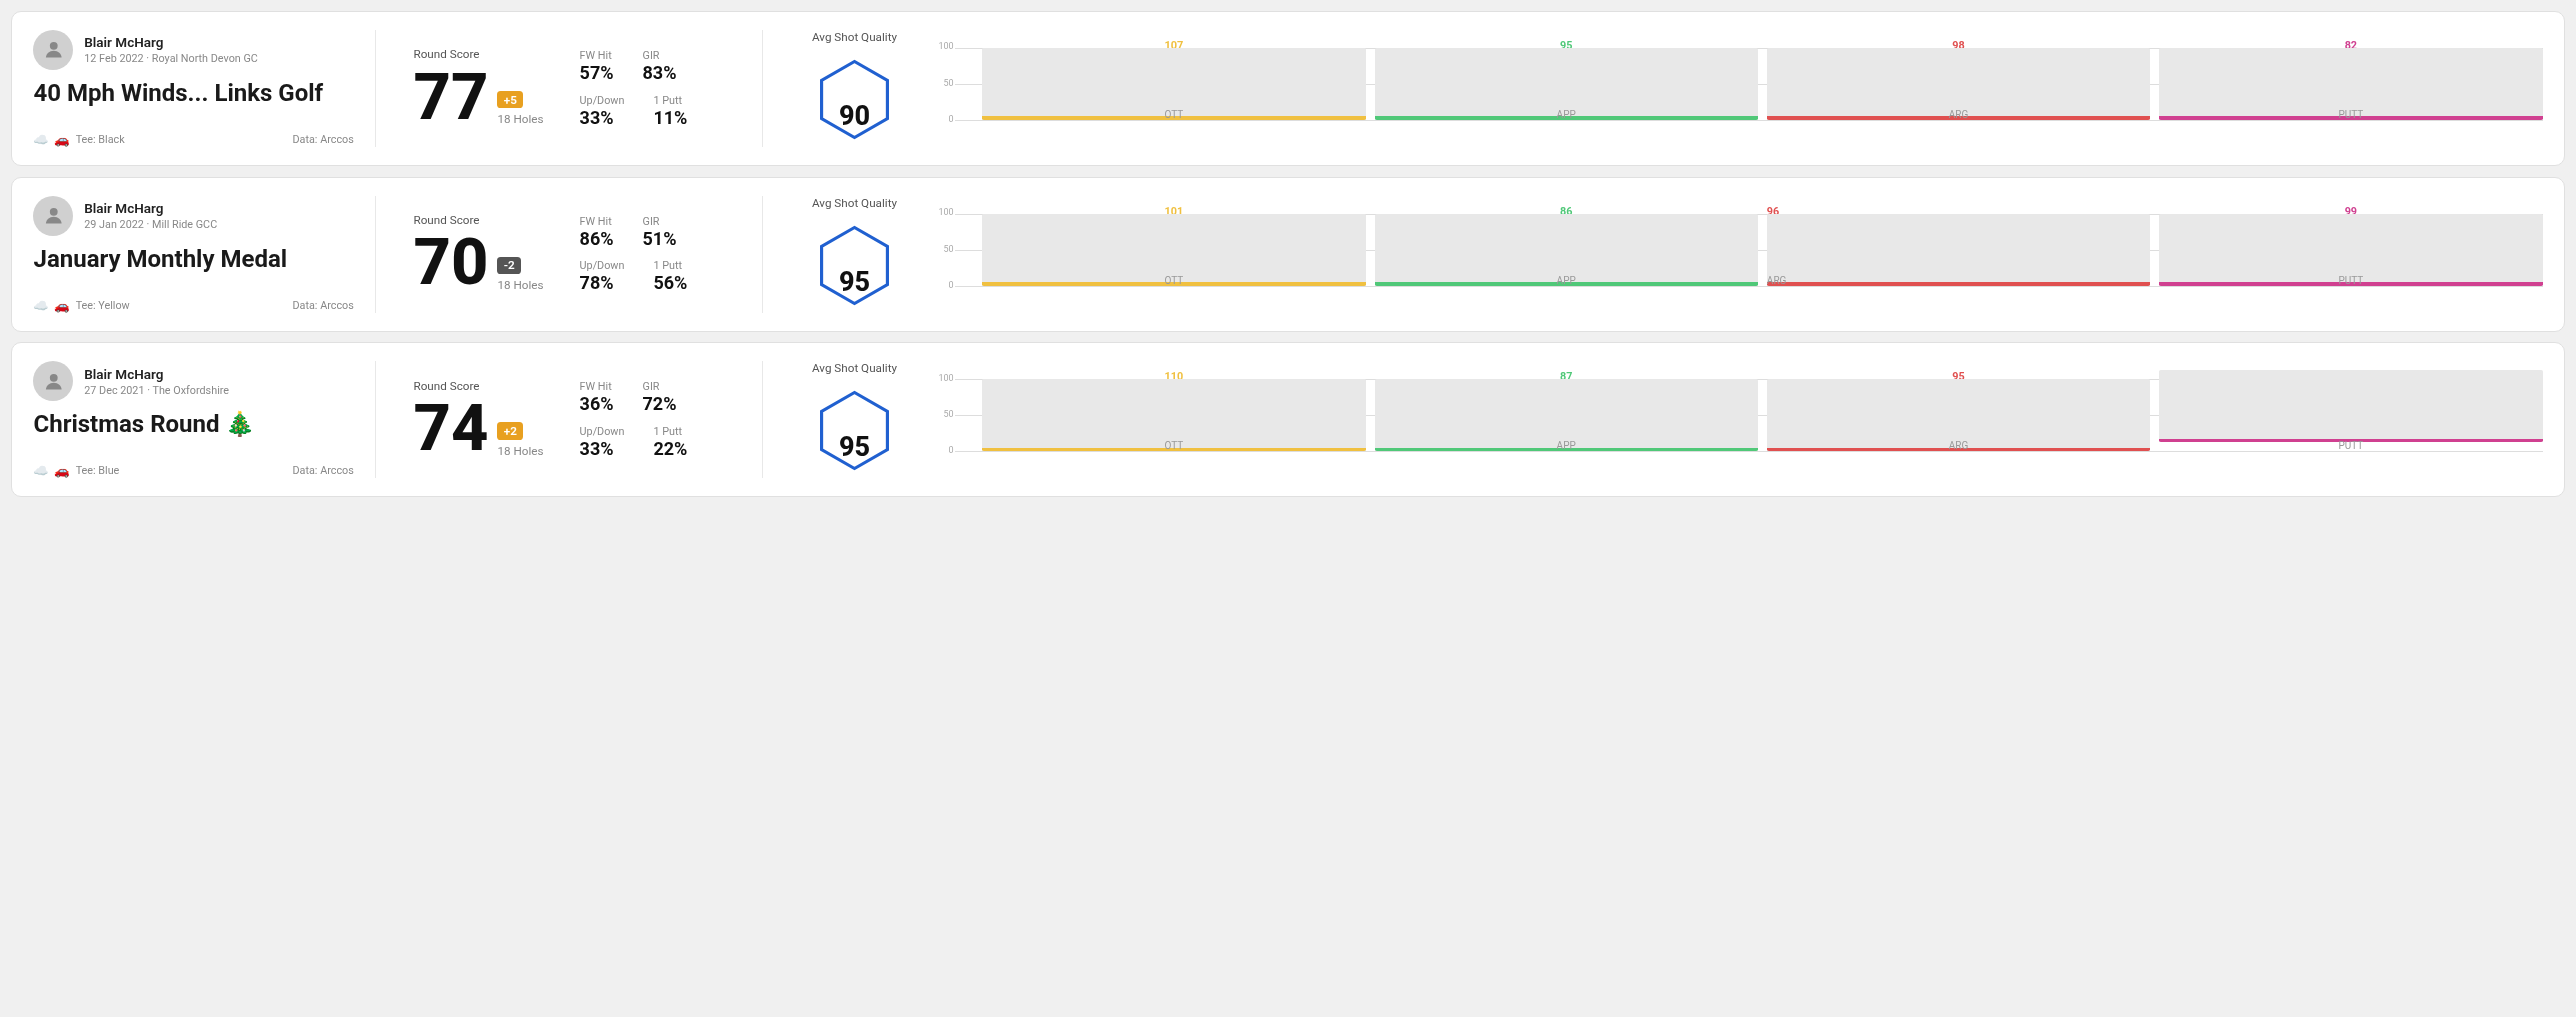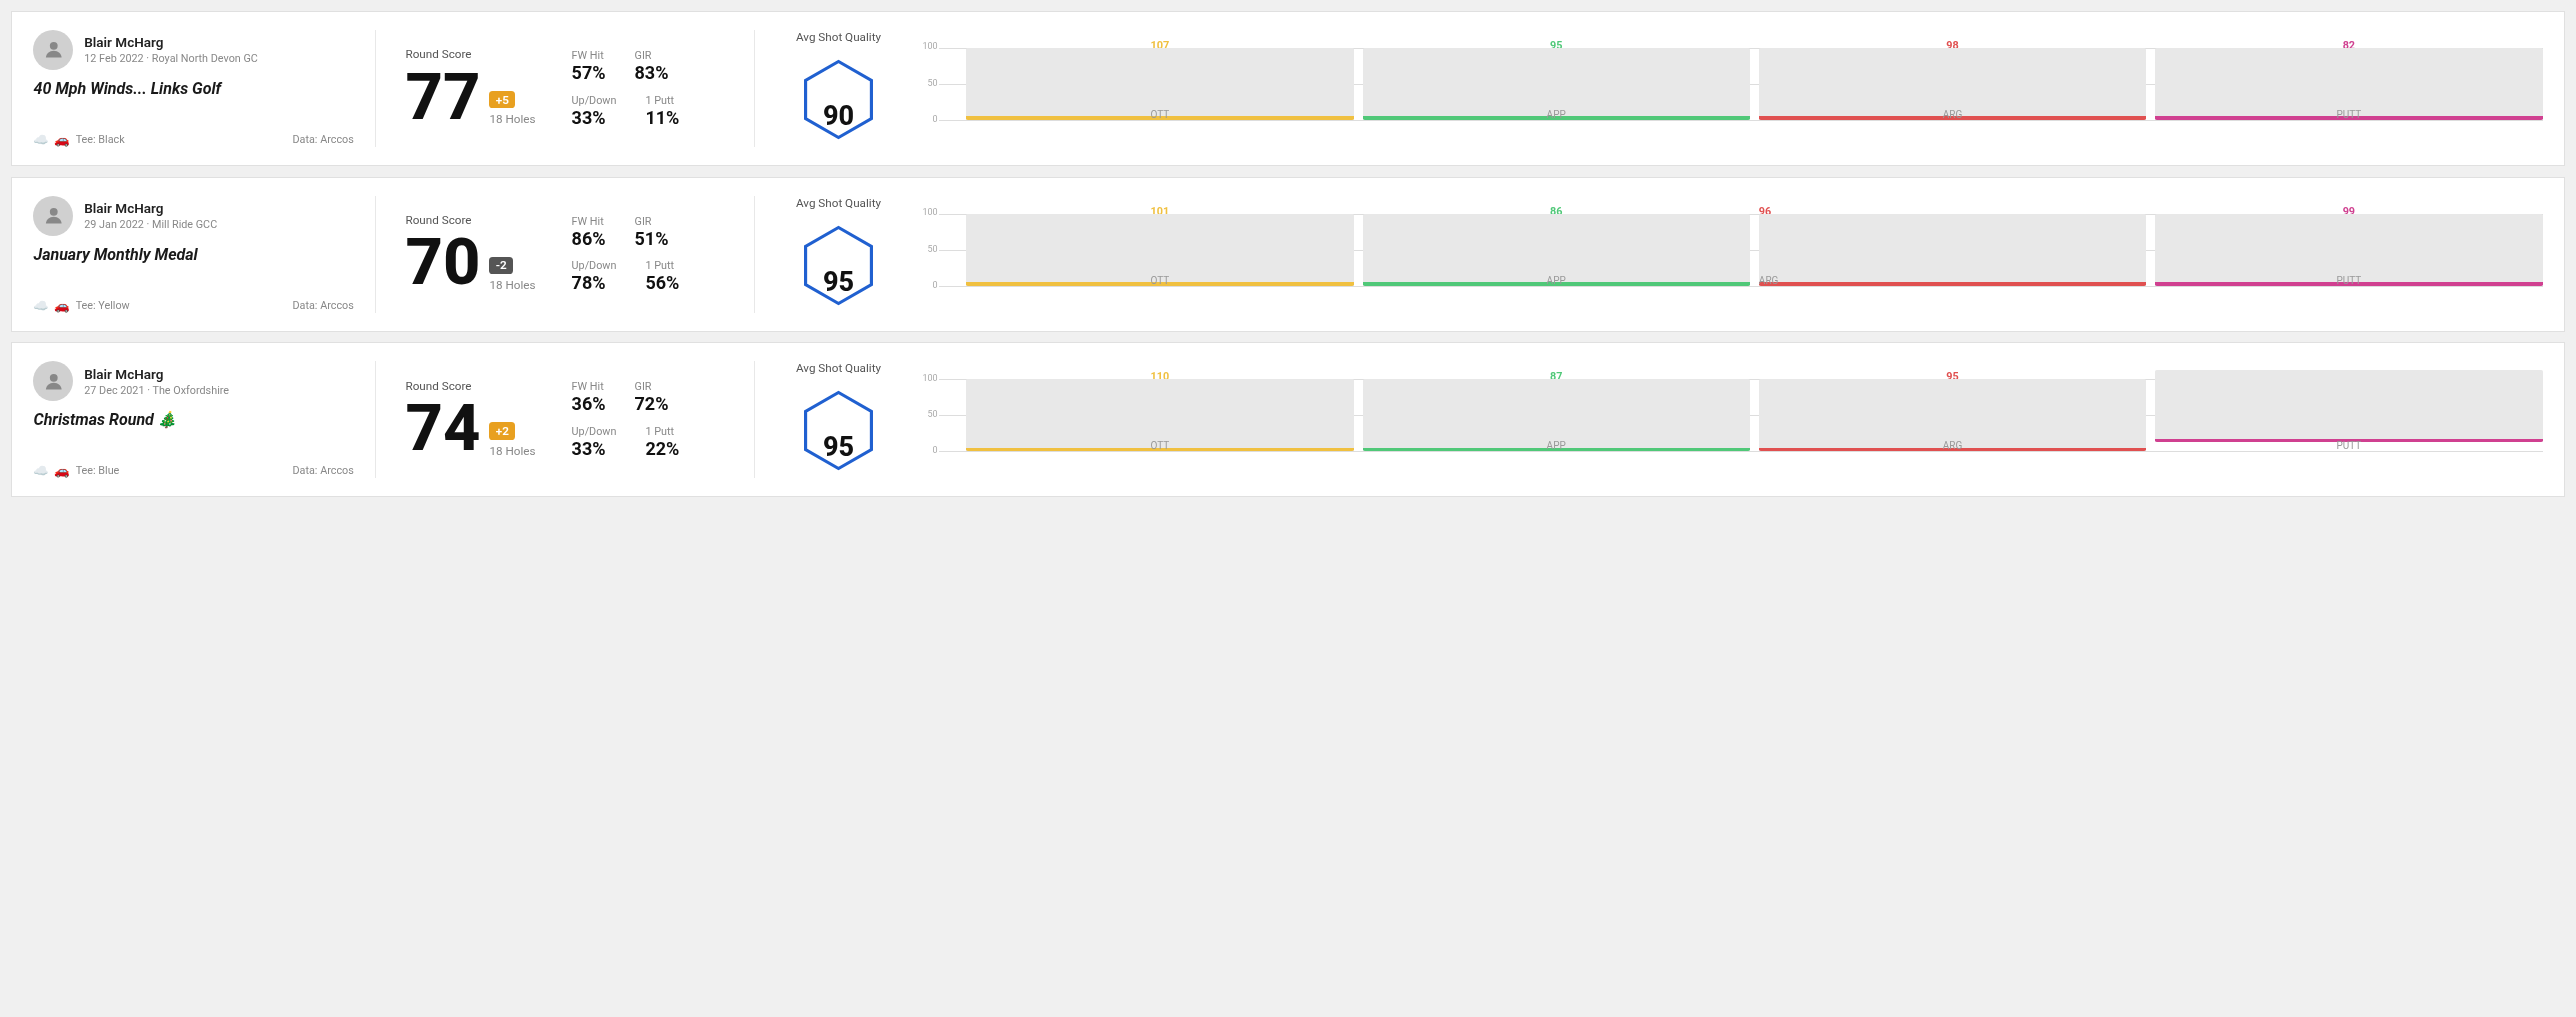--- a/index.html
+++ b/index.html
@@ -4,27 +4,27 @@
   <style>
     * { box-sizing: border-box; margin: 0; padding: 0; }
     body {
       font-family: -apple-system, BlinkMacSystemFont, 'Segoe UI', Roboto, sans-serif;
       background: #f0f0f0;
       padding: 10.8px;
       min-width: 1263px;
     }
     .card {
       background: #fff;
-      border-radius: 0;
+      border-radius: 10px;
       border: 0.9px solid #e0e0e0;
       margin-bottom: 10.8px;
       display: flex;
       align-items: stretch;
       padding: 18px 21.7px;
-      gap: 0;
+      gap: 8px;
     }
     .left-section {
       width: 343px;
       min-width: 307px;
       flex-shrink: 0;
       display: flex;
       flex-direction: column;
       justify-content: space-between;
       padding-right: 21.7px;
       border-right: 0.9px solid #e8e8e8;
@@ -54,28 +54,27 @@
       font-weight: 600;
       font-size: 13.5px;
       color: #222;
     }
     .user-info .meta {
       font-size: 10.8px;
       color: #888;
       margin-top: 1.8px;
     }
     .round-title {
-      font-size: 16px;
+      font-size: 24px;
       font-weight: 700;
       color: #1a1a1a;
       margin: 7.2px 0 10.8px 0;
       display: flex;
       align-items: center;
       gap: 5.4px;
-      font-style: italic;
     }
     .footer-row {
       display: flex;
       align-items: center;
       justify-content: space-between;
       font-size: 10.8px;
       color: #888;
     }
     .tee-info {
       display: flex;

